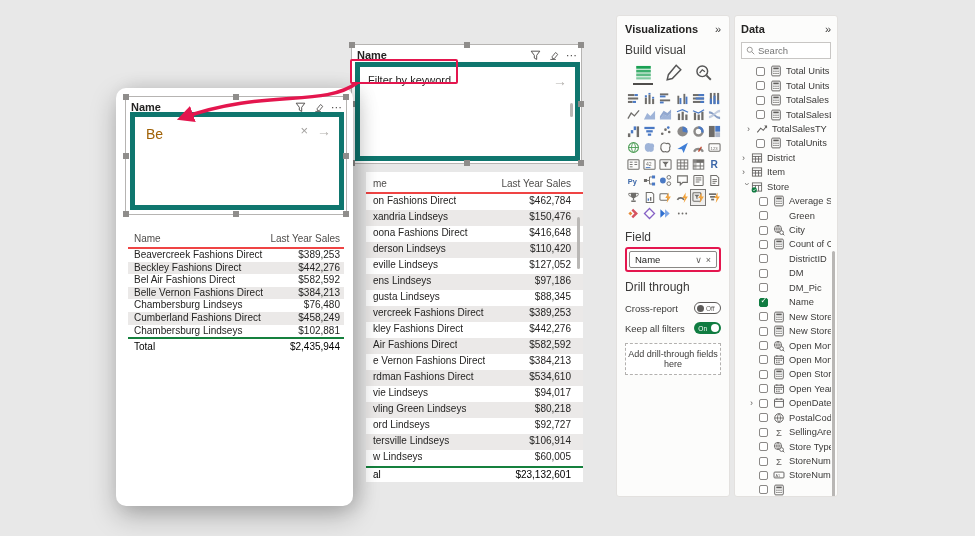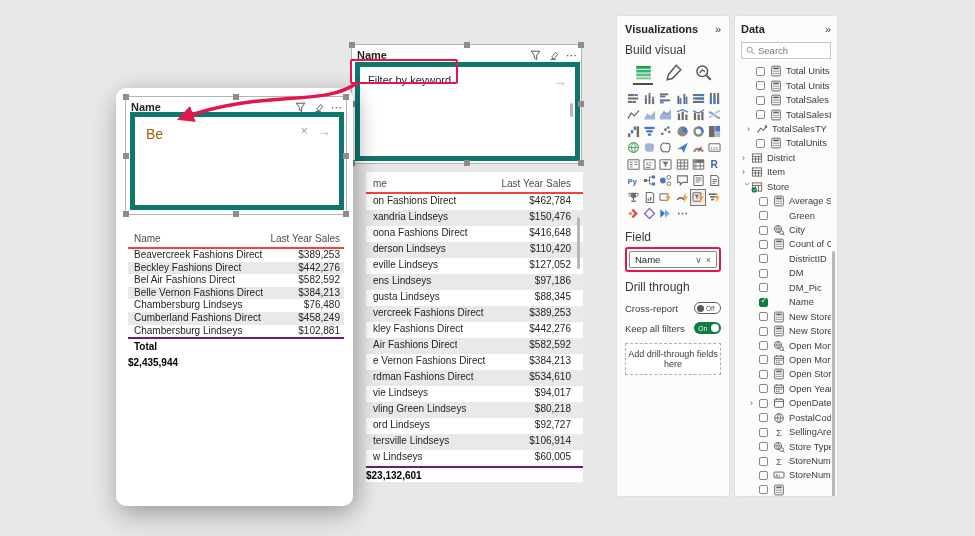--- a/index.html
+++ b/index.html
@@ -23,22 +23,22 @@
   .input-icons { position:absolute; top:6px; right:8px; display:flex; gap:9px; font-size:13px; color:#a19f9d; }
   .go-arrow { font-size:14px; color:#b3b0ad; }
   .scroll-thumb { position:absolute; background:#b9b7b5; border-radius:2px; }
 
   
   .pbitable { background:#fff; font-size:10px; color:#252423; }
   .thead { display:flex; justify-content:space-between; align-items:flex-end;
            padding-bottom:3px; border-bottom:2px solid #ef4444; color:#4f4d4b; }
   .trow { display:flex; justify-content:space-between; height:12.6px; line-height:12.6px; }
   .trow.alt { background:#ebe9e8; }
-  .trow.total { border-top:2px solid #701a75; font-weight:700; color:#000;
-                height:16px; line-height:16px; background:#fff;flex-direction:column; }
+  .trow.total { border-top:2px solid #15803d; font-weight:400; color:#000;
+                height:16px; line-height:16px; background:#fff; }
   .trow.clip { height:8px; overflow:hidden; }
   #front-table .thead { padding-top:5px; }
   #front-table .tname { padding-left:6px; } #front-table .tval { padding-right:4px; }
   #back-table-inner .trow { height:16px; line-height:13px; }
   #back-table-inner .thead { padding-top:6px; }
   #back-table-inner .tname { padding-left:7px; white-space:nowrap; overflow:hidden; }
   #back-table-inner .tval { padding-right:12px; }
 
   
   #back-slicer { left:351px; top:44px; width:231px; height:120px; z-index:1; }

